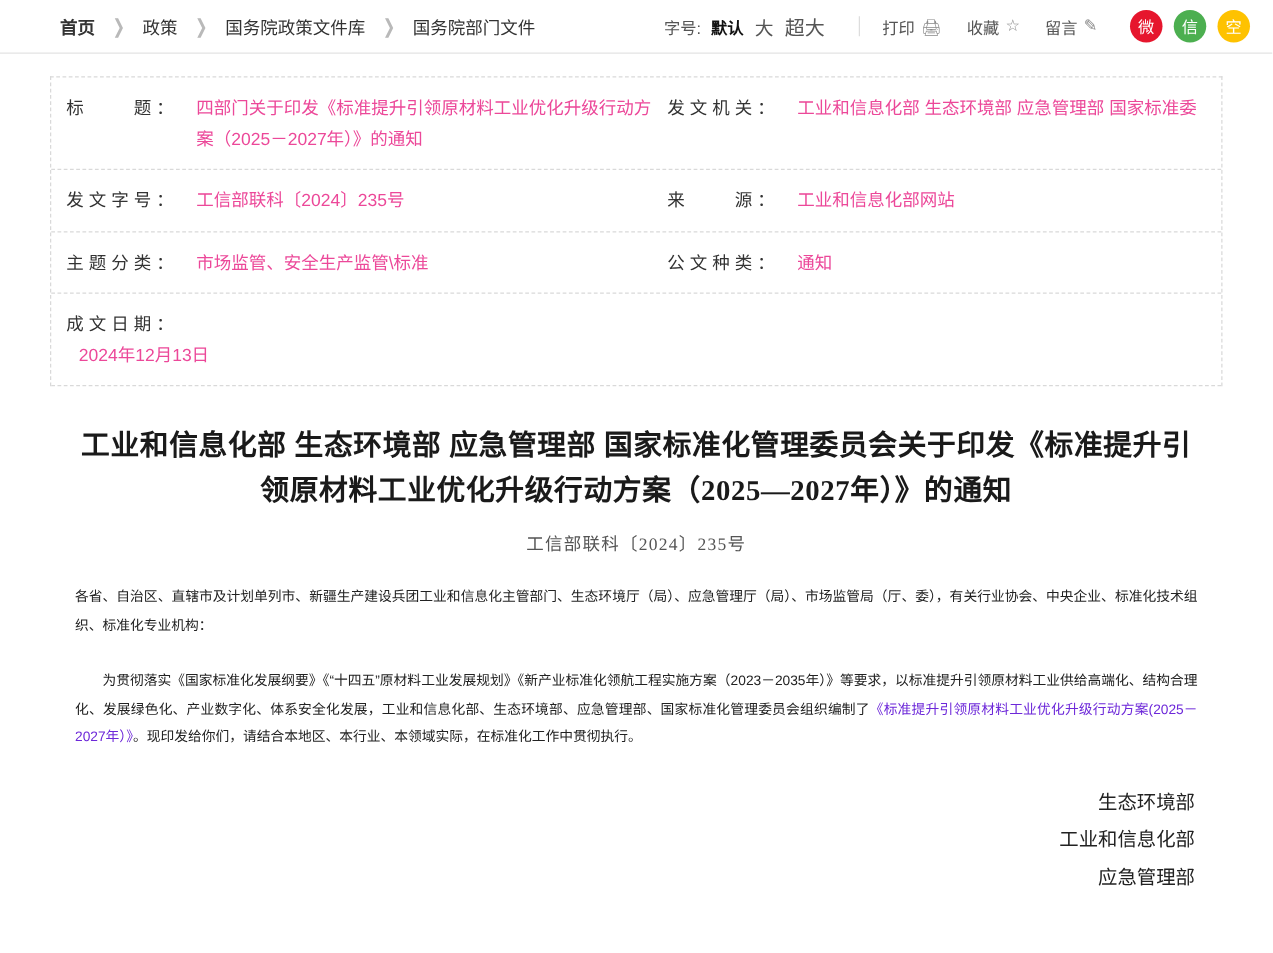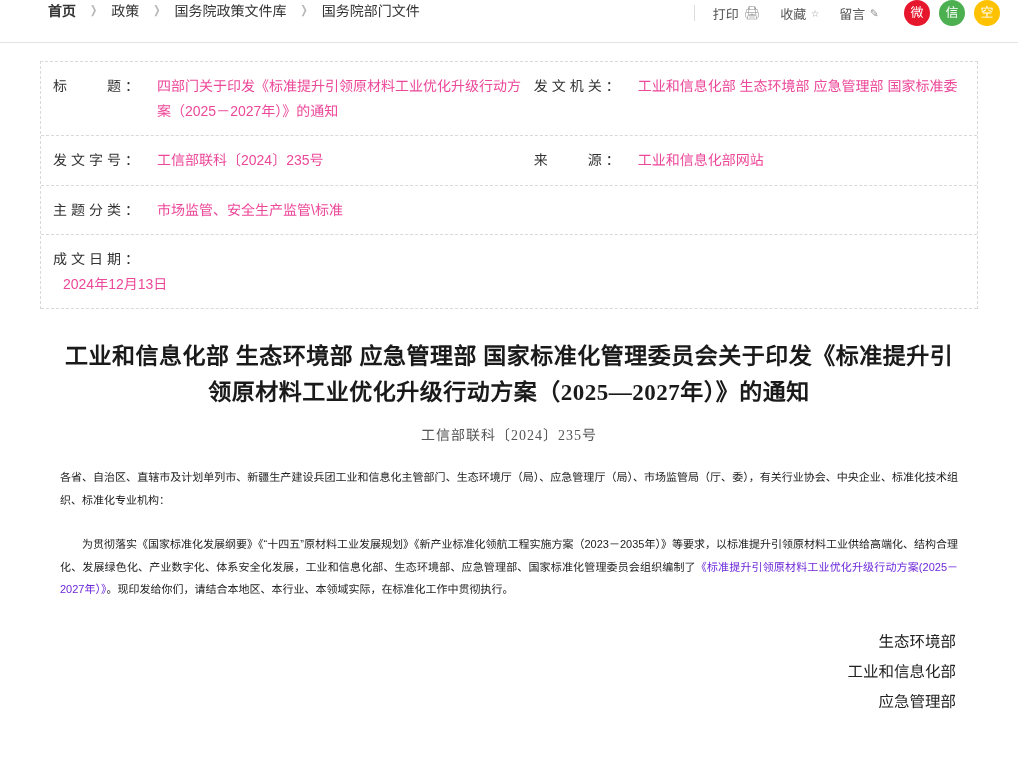--- a/index.html
+++ b/index.html
@@ -15,26 +15,25 @@
   .page {
     width: 1018px;
     height: 762px;
     position: relative;
   }
 
   
   .topbar {
     height: 43px;
     display: flex;
-    align-items: flex-start;
+    align-items: center;
     border-bottom: 1px solid #e3e3e3;
     padding: 0 18px 0 0;
     box-sizing: border-box;
     background: #fff;
-    font-family: Liberation Mono, monospace;
   }
   .breadcrumb {
     display: flex;
     align-items: center;
     padding-left: 48px;
     font-size: 14px;
   }
   .breadcrumb .crumb {
     color: #333;
     white-space: nowrap;
@@ -202,20 +201,26 @@
       <span class="crumb home">首页</span>
       <span class="sep">❯</span>
       <span class="crumb">政策</span>
       <span class="sep">❯</span>
       <span class="crumb">国务院政策文件库</span>
       <span class="sep">❯</span>
       <span class="crumb">国务院部门文件</span>
     </div>
 
     <div class="topbar-right">
+      <div class="fontsize-group">
+        <span class="fontsize-label">字号:</span>
+        <span class="fs-opt active">默认</span>
+        <span class="fs-opt large">大</span>
+        <span class="fs-opt xlarge">超大</span>
+      </div>
 
       <div class="divider-v"></div>
 
       <div class="tool">
         <span>打印</span>
         <span class="glyph">🖨</span>
       </div>
       <div class="tool">
         <span>收藏</span>
         <span class="glyph">☆</span>
@@ -254,20 +259,24 @@
       <div class="meta-cell right">
         <span class="meta-key">来　　源：</span>
         <span class="meta-val">工业和信息化部网站</span>
       </div>
     </div>
 
     <div class="meta-row">
       <div class="meta-cell left">
         <span class="meta-key">主题分类：</span>
         <span class="meta-val">市场监管、安全生产监管\标准</span>
+      </div>
+      <div class="meta-cell right">
+        <span class="meta-key">公文种类：</span>
+        <span class="meta-val">通知</span>
       </div>
     </div>
 
     <div class="meta-row">
       <div class="meta-cell full">
         <span class="meta-key">成文日期：</span>
         <span class="meta-val">2024年12月13日</span>
       </div>
     </div>
 

